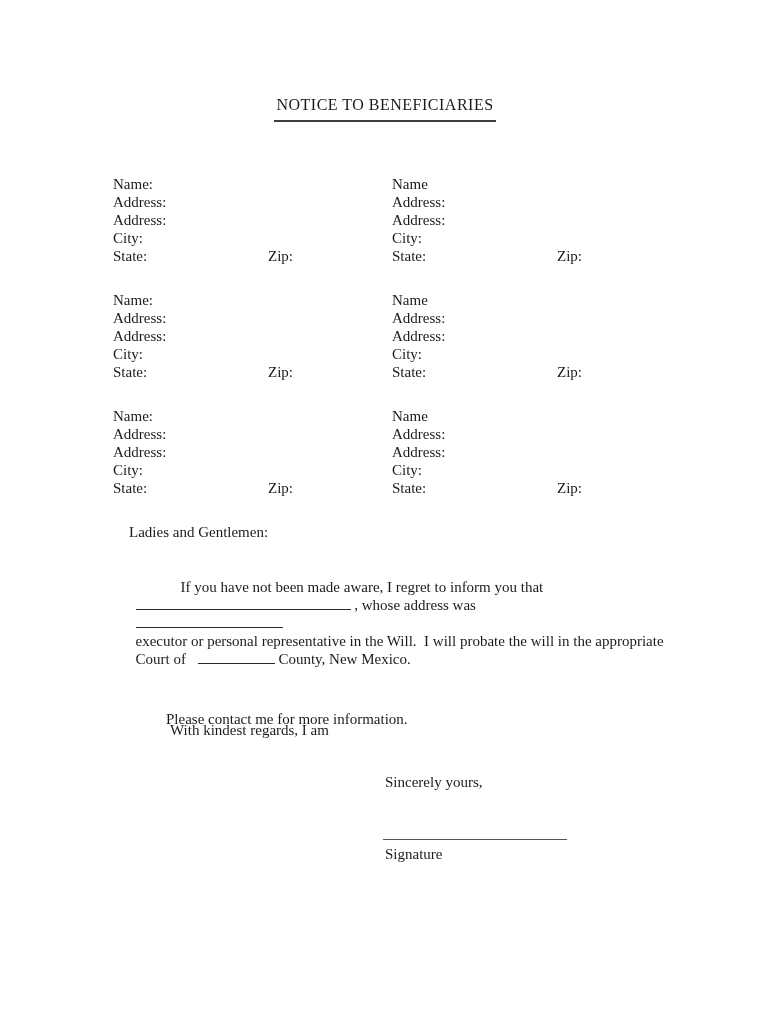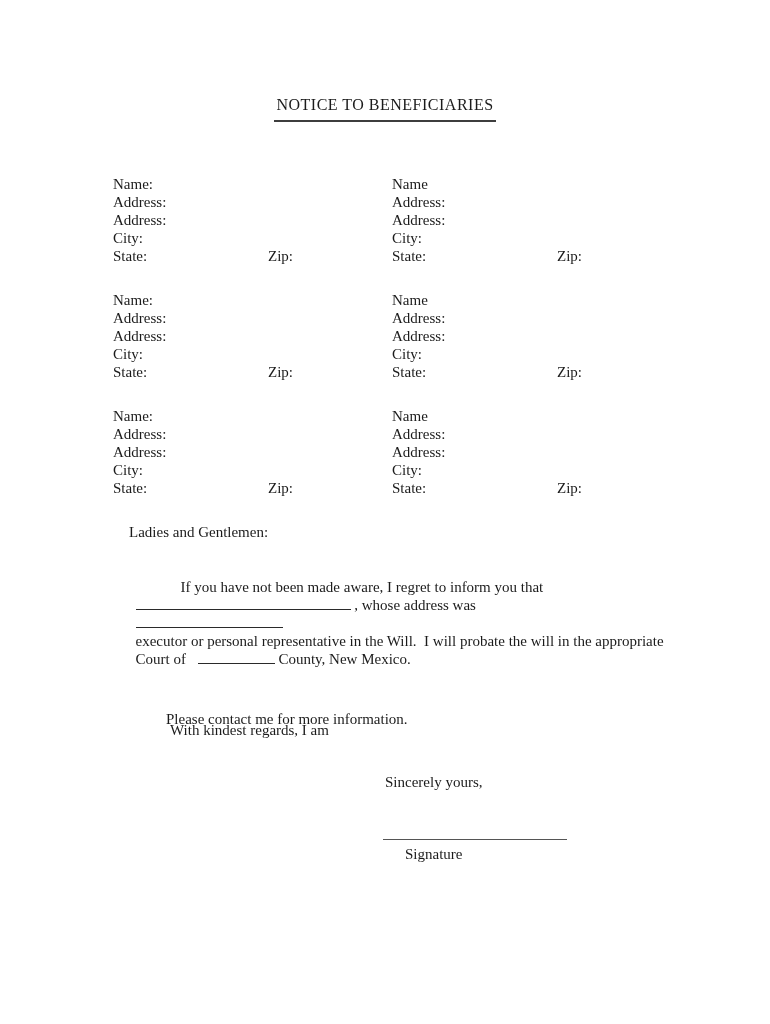--- a/index.html
+++ b/index.html
@@ -108,21 +108,20 @@
     top: 839px;
     width: 184px;
     height: 0;
     border-top: 1px solid #555;
   }
   .signature-label {
     position: absolute;
     left: 385px;
     top: 845px;
     white-space: pre;
-    margin-left: 20px;
   }
 </style>
 </head>
 <body>
 
 <div class="page">
 
   <div class="title-wrap">
     <span class="title">NOTICE TO BENEFICIARIES</span>
   </div>

